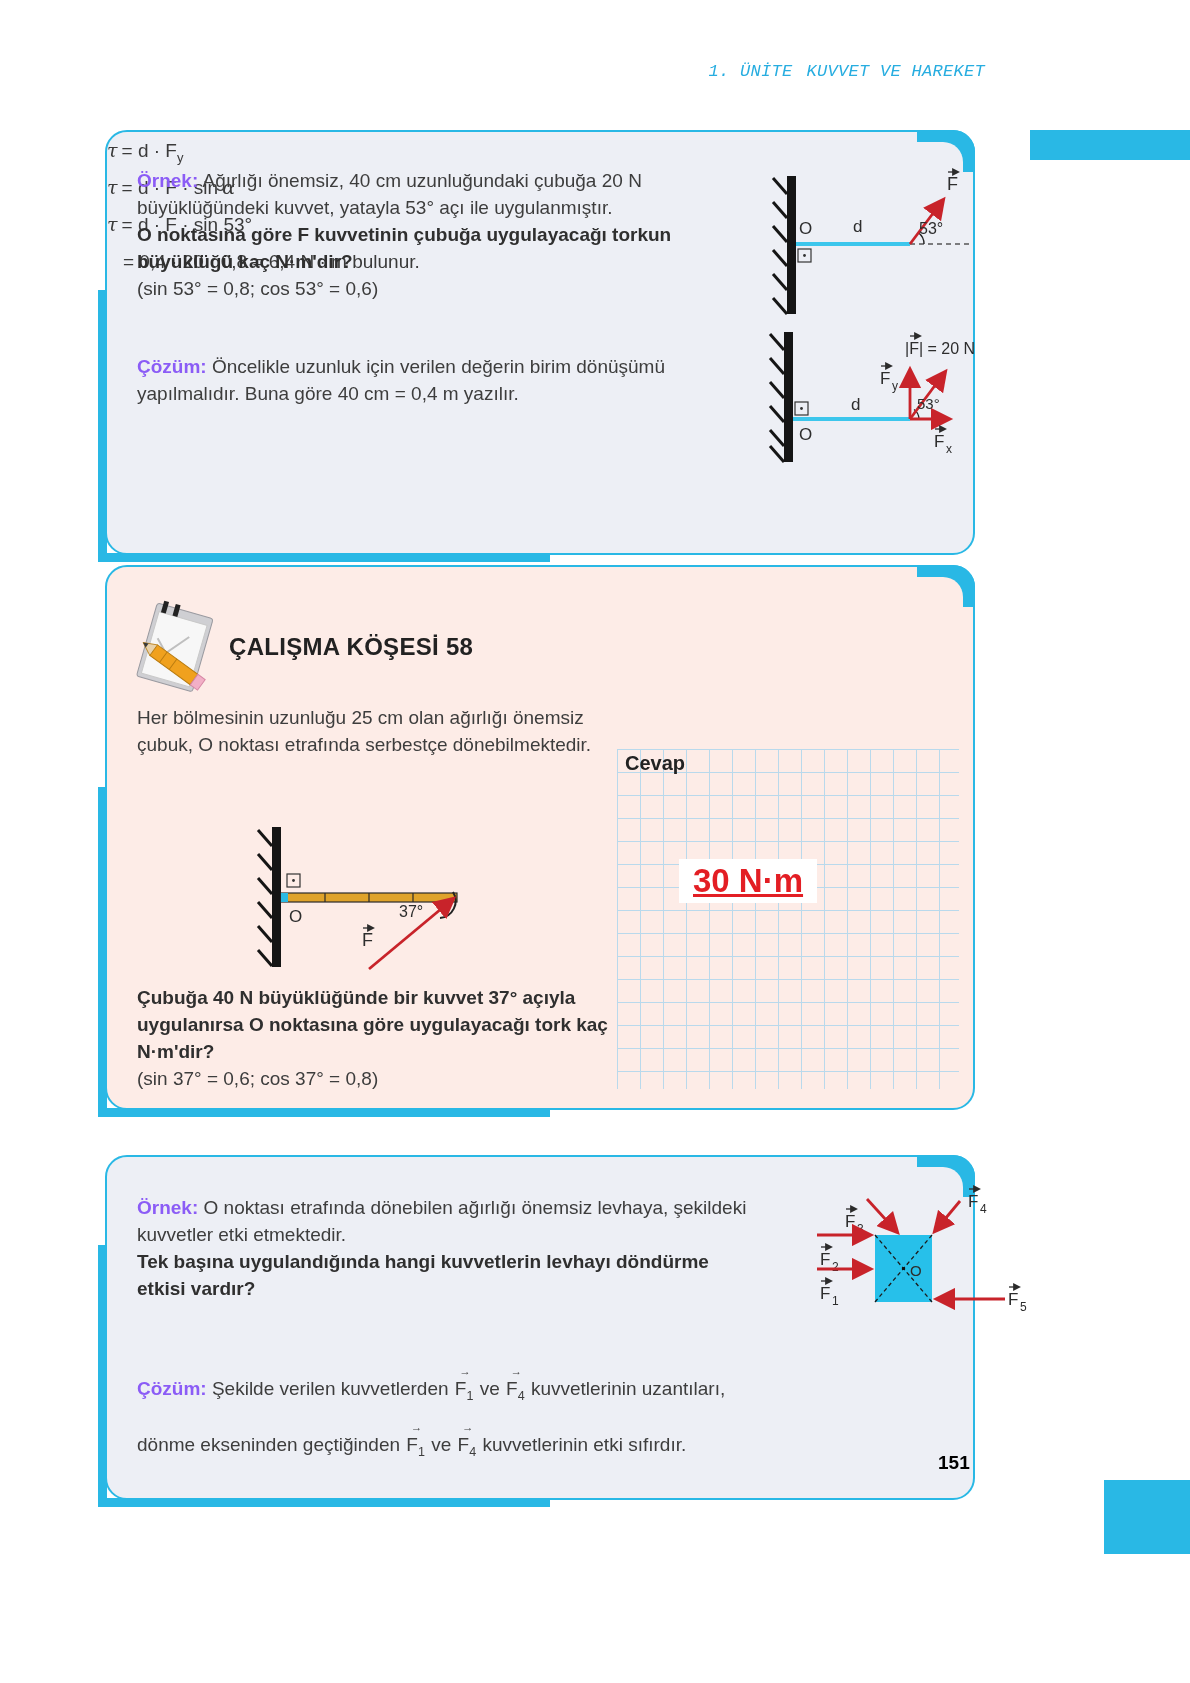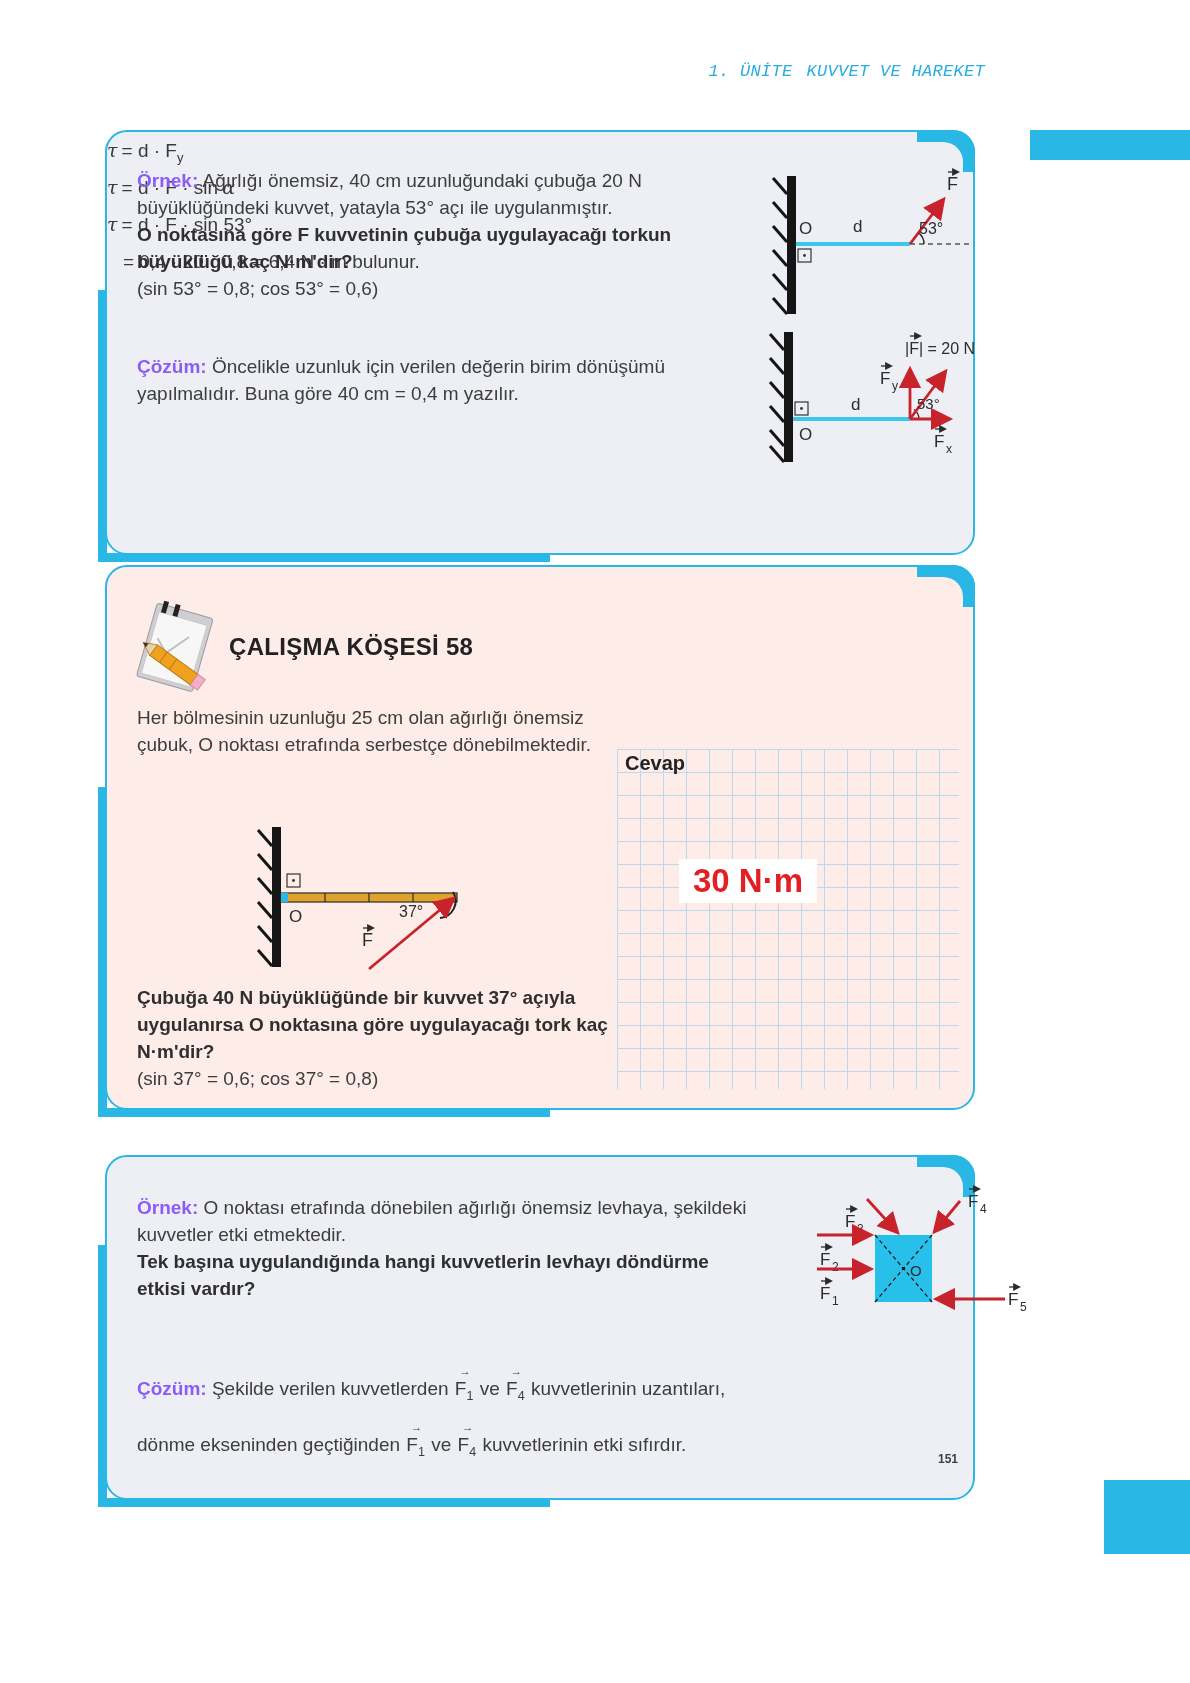--- a/index.html
+++ b/index.html
@@ -8,21 +8,21 @@
 
   
   .header{position:absolute;top:62px;right:205px;font-size:17px;font-style:italic;
           color:#27ade0;font-weight:500;letter-spacing:.3px;font-family:Liberation Mono, monospace;}
   .header .sep{display:inline-block;width:14px;}
 
   
   .bar-top-right{position:absolute;top:130px;right:0;width:160px;height:30px;background:#29b8e5;}
   .bar-bottom-right{position:absolute;top:1480px;right:0;width:86px;height:74px;background:#29b8e5;}
 
-  .page-num{position:absolute;top:1452px;left:938px;font-size:12px;font-weight:bold;color:#404040;}
+  .page-num{position:absolute;top:1452px;left:938px;font-size:19px;font-weight:bold;color:#000000;}
 
   
   .box{position:absolute;left:105px;width:870px;border:2px solid #29b8e5;border-radius:22px;box-sizing:border-box;}
   .box1{top:130px;height:425px;background:#edeff5;}
   .box2{top:565px;height:545px;background:#fdece7;}
   .box3{top:1155px;height:345px;background:#edeff5;}
 
   .accent-left{position:absolute;left:-9px;bottom:-9px;width:9px;background:#29b8e5;}
   .box1 .accent-left{height:272px;}
   .box2 .accent-left{height:330px;}
@@ -54,21 +54,21 @@
   .w-body{left:30px;top:138px;width:472px;}
   .w-q{left:30px;top:418px;width:474px;}
   .w-q .q{font-weight:bold;color:#2f2f2f;}
 
   .grid{position:absolute;left:510px;top:182px;width:342px;height:340px;
         background-image:linear-gradient(#b9d9ec 1px,transparent 1px),
                          linear-gradient(90deg,#b9d9ec 1px,transparent 1px);
         background-size:23px 23px;}
   .cevap{position:absolute;left:8px;top:3px;font-size:20px;font-weight:bold;color:#222;}
   .answer{position:absolute;left:62px;top:110px;background:#ffffff;color:#e31e24;
-          font-size:33px;font-weight:bold;padding:3px 14px;white-space:nowrap;}
+          font-size:33px;font-weight:bold;padding:3px 14px;white-space:nowrap;text-decoration:underline;}
 
   .b3-text{left:30px;top:38px;width:612px;}
   .b3-sol{left:30px;top:205px;width:644px;line-height:1.62;}
 
   
   .vec{position:relative;display:inline-block;margin:12px 1px;}
   .vec::before{content:"\2192";position:absolute;top:-0.72em;left:55%;transform:translateX(-50%);
                font-size:0.6em;line-height:1;}
   .vec sub{font-size:0.66em;}
 

